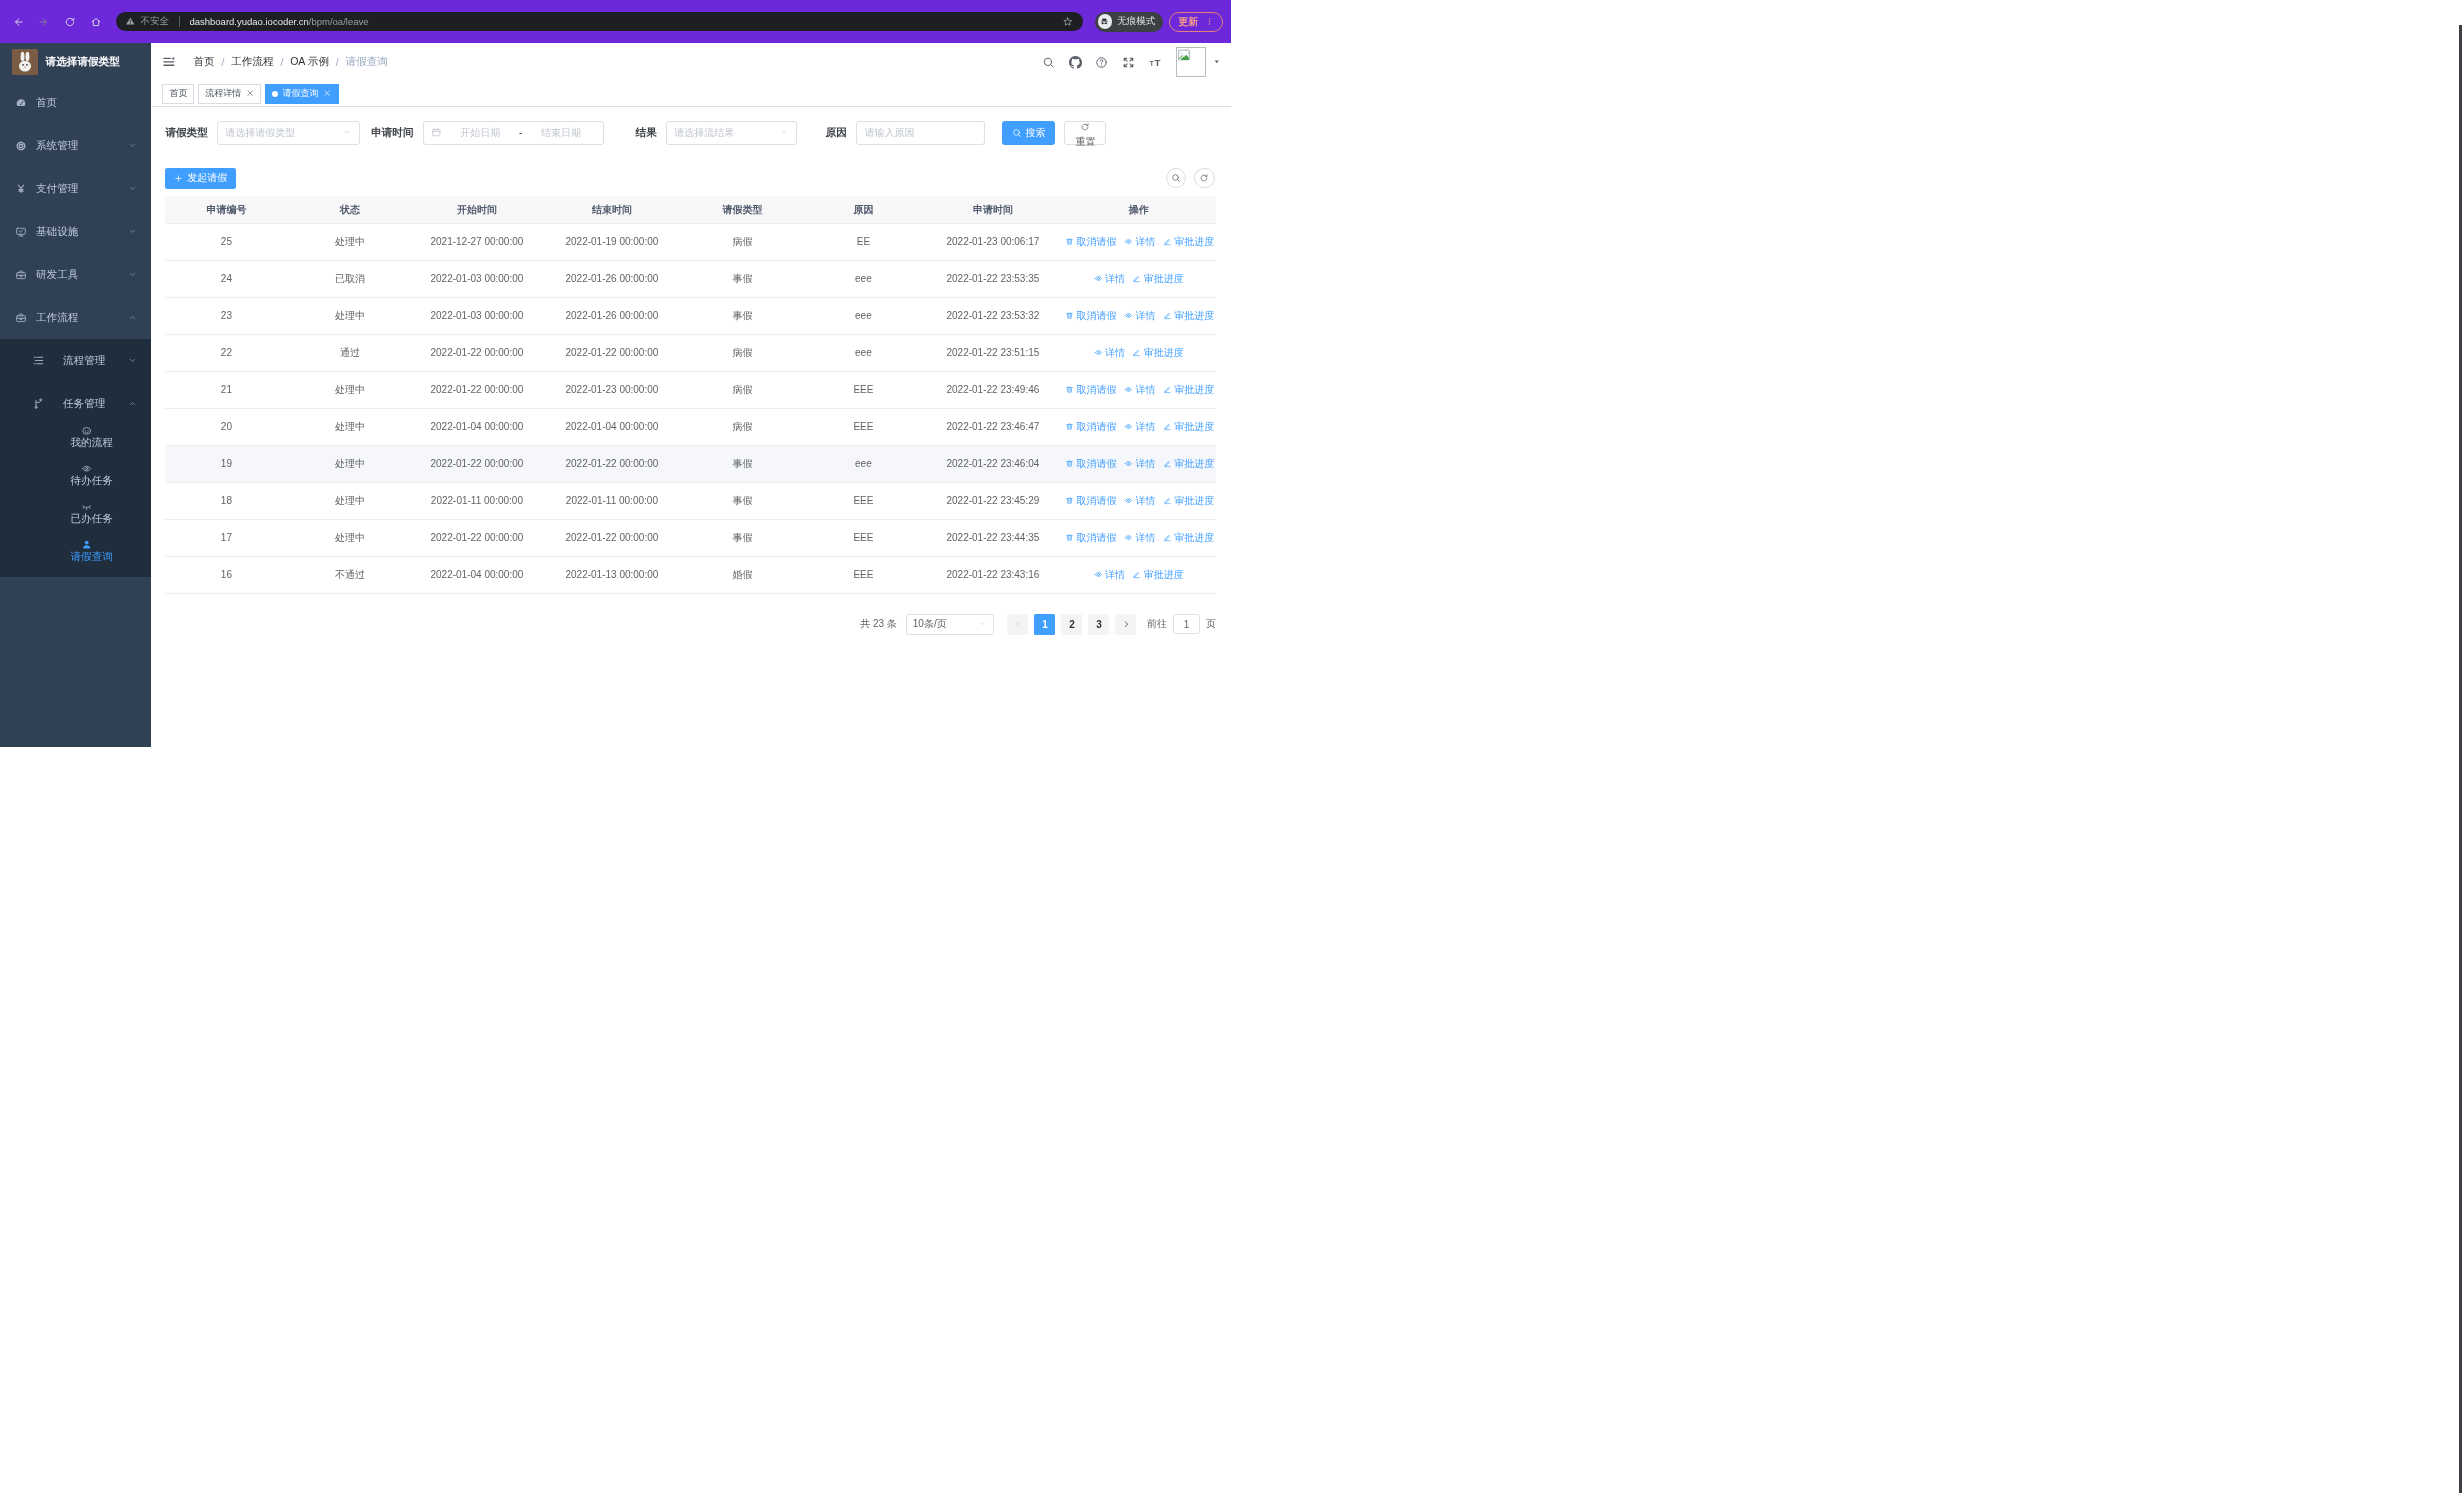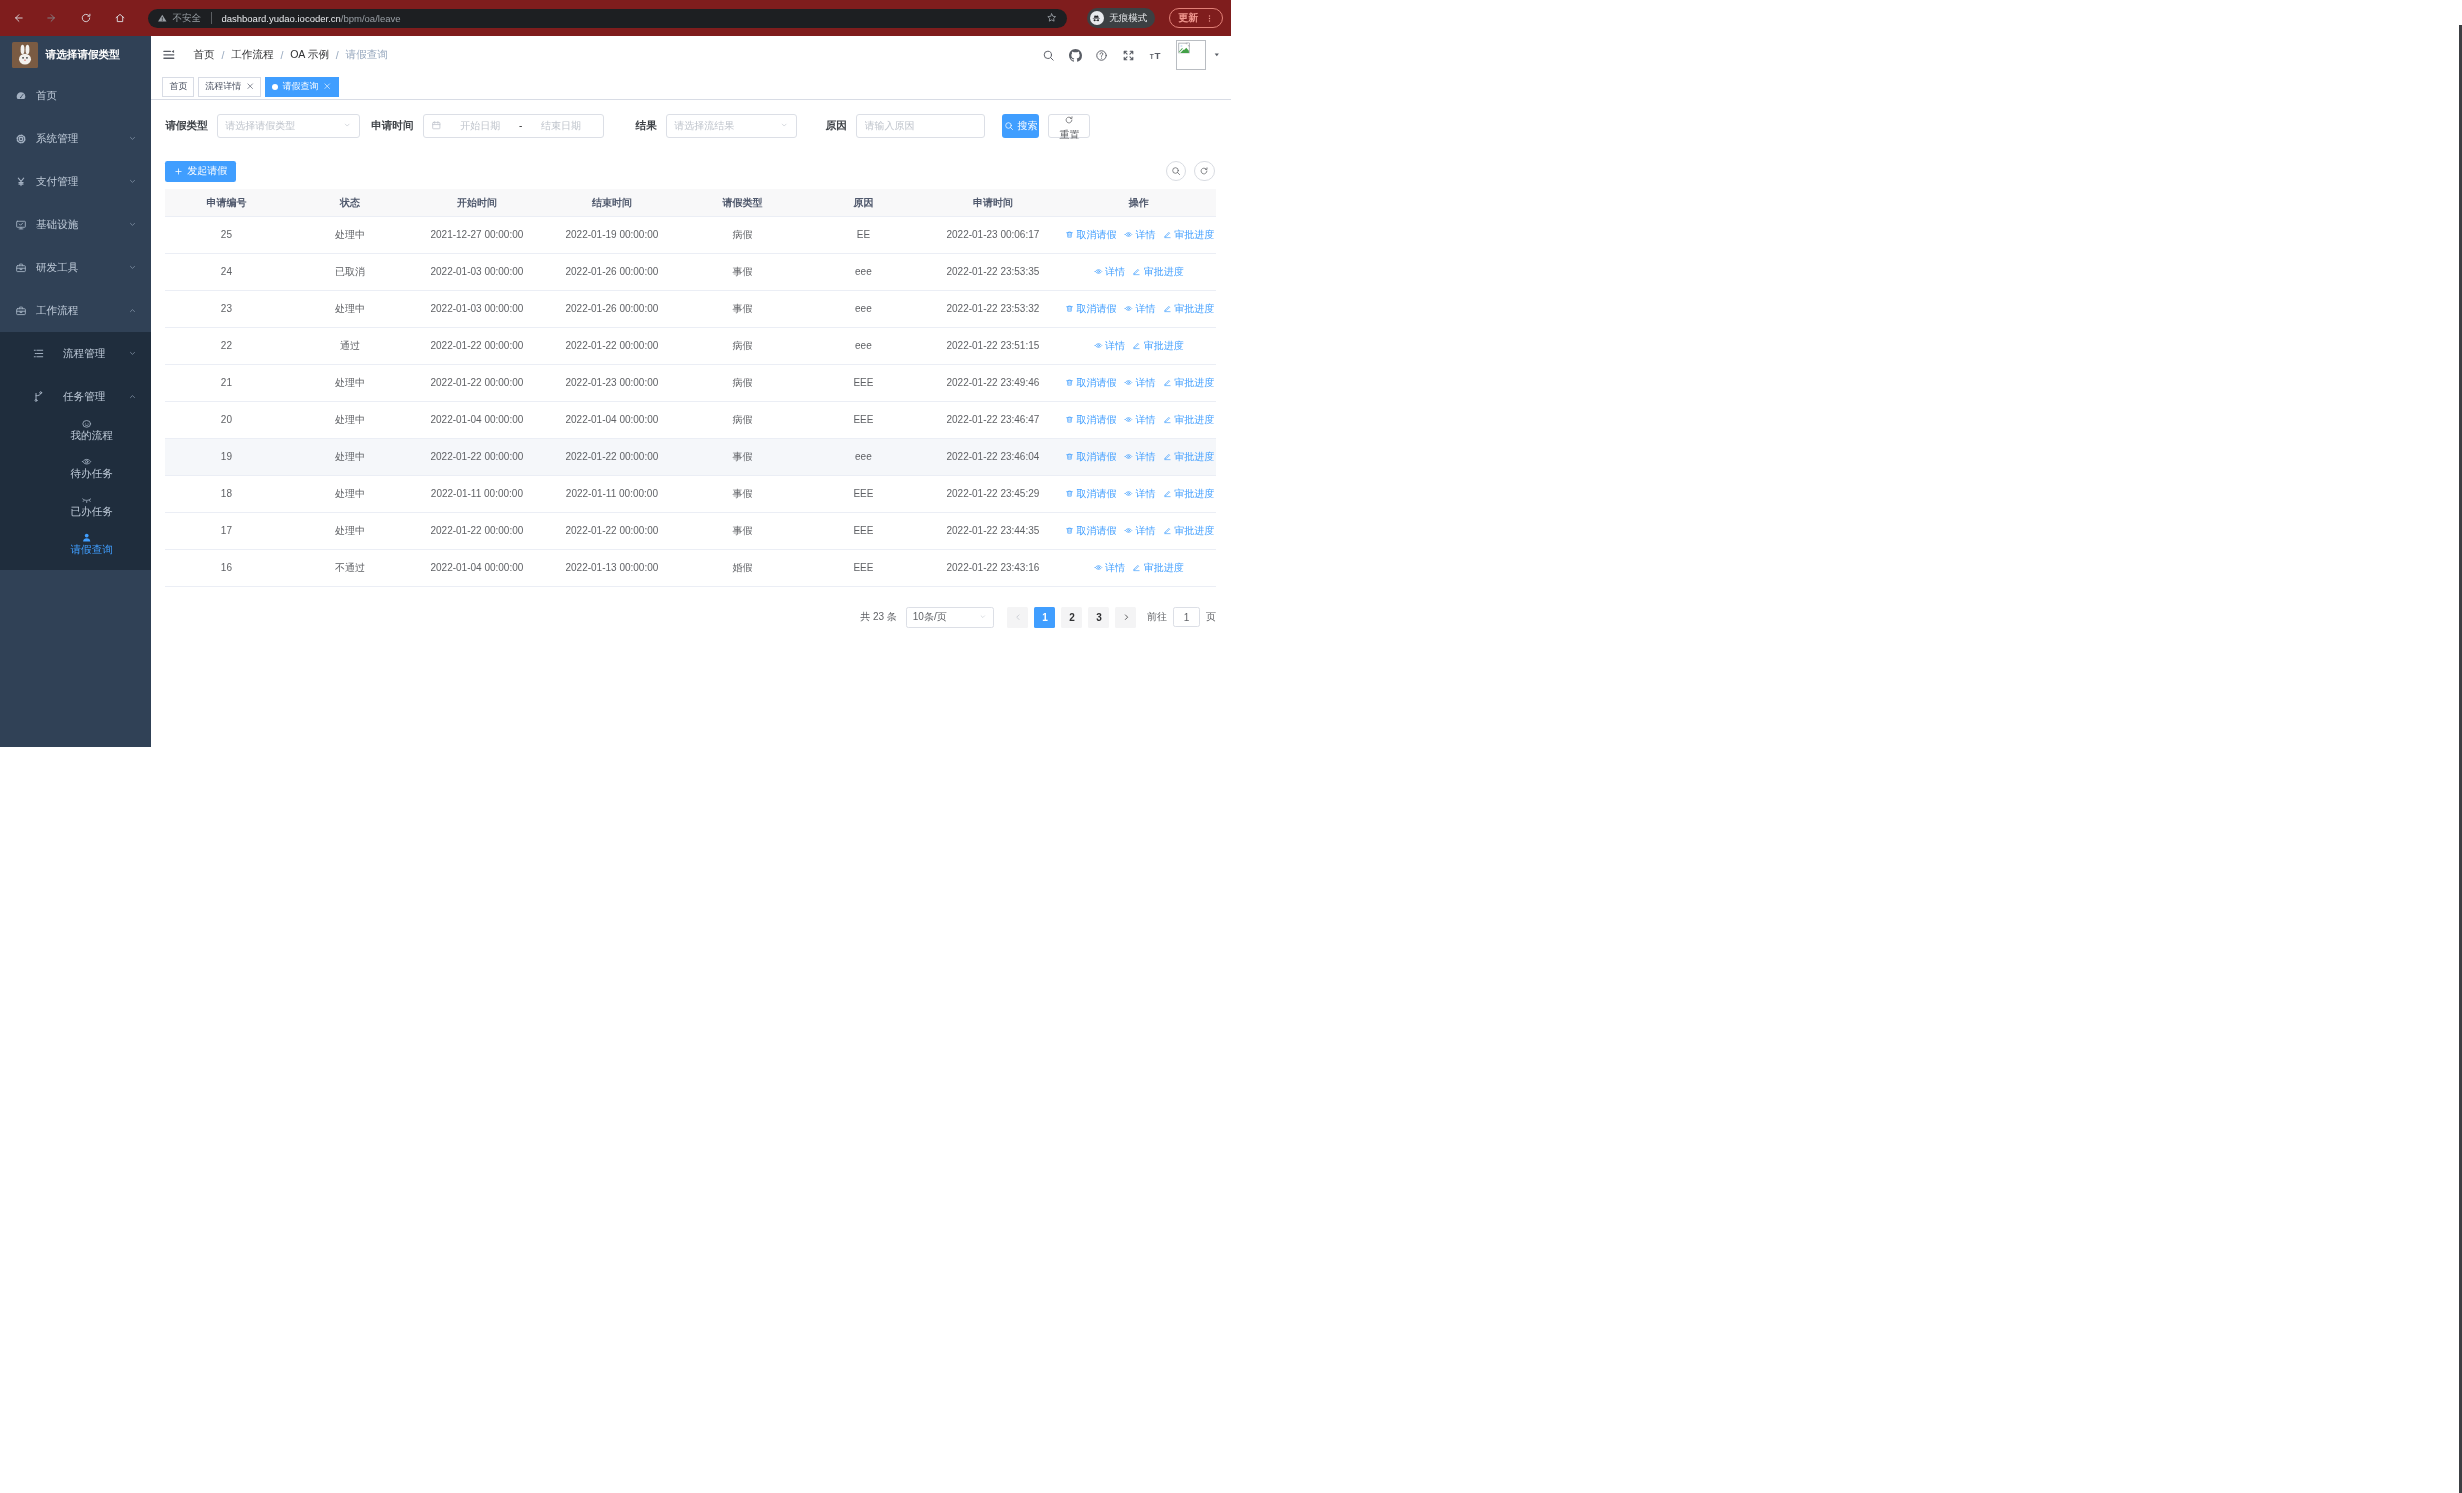--- a/index.html
+++ b/index.html
@@ -4,21 +4,21 @@
 <style>
   * { margin:0; padding:0; box-sizing:border-box; }
   html,body { width:1231px; height:747px; overflow:hidden; }
   body { font-family:"Liberation Sans","DejaVu Sans",sans-serif; font-size:10.6px; background:#fff; position:relative; }
   .icon { display:inline-flex; }
   .icon svg { width:100%; height:100%; display:block; }
   .i10{width:7.6px;height:7.6px}.i12{width:9px;height:9px}.i13{width:10px;height:10px}
   .i14{width:10.6px;height:10.6px}.i15{width:11.4px;height:11.4px}.i17{width:13px;height:13px}.i18{width:13.7px;height:13.7px}
 
   
-  .browser-bar { height:36px; background:#7f1d1d; display:flex; align-items:center; padding:0 7.6px; gap:14px; }
+  .browser-bar { height:43px; background:#6d28d9; display:flex; align-items:center; padding:0 7.6px; gap:6px; }
   .b-btn { width:20px; height:20px; display:flex; align-items:center; justify-content:center; color:#dfe1e5; cursor:pointer; }
   .b-btn .icon{width:12px;height:12px}
   .b-btn.forward { color:#84888c; }
   .url-pill { flex:1; height:19px; background:#1d1f22; border-radius:10px; display:flex; align-items:center; padding:0 9px; gap:4.6px; margin:0 6px 0 4.6px; cursor:text; }
   .sec-label { color:#9aa0a6; font-size:9.5px; }
   .url-sep { width:0.8px; height:11.4px; background:#5b5e62; margin:0 5.3px; }
   .url-text { font-size:9.5px; white-space:nowrap; }
   .url-host { color:#e8eaed; }
   .url-path { color:#9aa0a6; }
   .warn { color:#9aa0a6; }
@@ -79,21 +79,21 @@
   .sel-result { width:131px; }
   .daterange { width:181px; gap:4.6px; }
   .cal { width:10.6px; height:10.6px; color:#c0c4cc; flex:none; }
   .dr-part { flex:1; text-align:center; }
   .dr-sep { color:#303133; }
   .inp-reason { width:129px; }
   .reason-input { border:none; outline:none; width:100%; font:inherit; font-size:10px; color:#606266; background:transparent; }
   .reason-input::placeholder { color:#bfc4cc; }
   .chev-r { margin-left:auto; color:#c0c4cc; width:8.4px; height:8.4px; }
   .gap-a{margin-right:11.4px}.gap-b{margin-right:32px}.gap-c{margin-right:29px}.gap-d{margin-right:16.7px}
-  .btn-search { height:24px; background:#409eff; color:#fff; border:none; border-radius:3px; display:flex; align-items:center; gap:3.8px; padding:0 2px; font:inherit; font-size:10px; cursor:pointer; }
+  .btn-search { height:24px; background:#409eff; color:#fff; border:none; border-radius:3px; display:flex; align-items:center; gap:3.8px; padding:0 10px; font:inherit; font-size:10px; cursor:pointer; }
   .btn-reset { height:24px; background:#fff; color:#606266; border:0.8px solid #dcdfe6; border-radius:3px; display:flex; align-items:center; gap:3.8px; padding:0 10px; font:inherit; font-size:10px; margin-left:9px; cursor:pointer;flex-direction:column; }
 
   .toolbar { display:flex; align-items:center; margin-bottom:7.6px; }
   .btn-create { height:21px; background:#409eff; color:#fff; border:none; border-radius:2.3px; display:flex; align-items:center; gap:3.8px; padding:0 9px; font:inherit; font-size:10px; cursor:pointer; }
   .toolbar-right { margin-left:auto; display:flex; gap:7.6px; padding-right:1.5px; }
   .circle-btn { width:20.5px; height:20.5px; border-radius:50%; border:0.8px solid #d9dce2; background:#fff; color:#5f6266; display:flex; align-items:center; justify-content:center; cursor:pointer; }
 
   table { width:100%; border-collapse:collapse; table-layout:fixed; }
   th { height:27px; background:#f8f8f9; color:#515a6e; font-size:10px; font-weight:700; text-align:center; border-bottom:0.8px solid #ebeef5; }
   td { height:37px; color:#606266; font-size:10px; text-align:center; border-bottom:0.8px solid #ebeef5; white-space:nowrap; overflow:hidden; }

